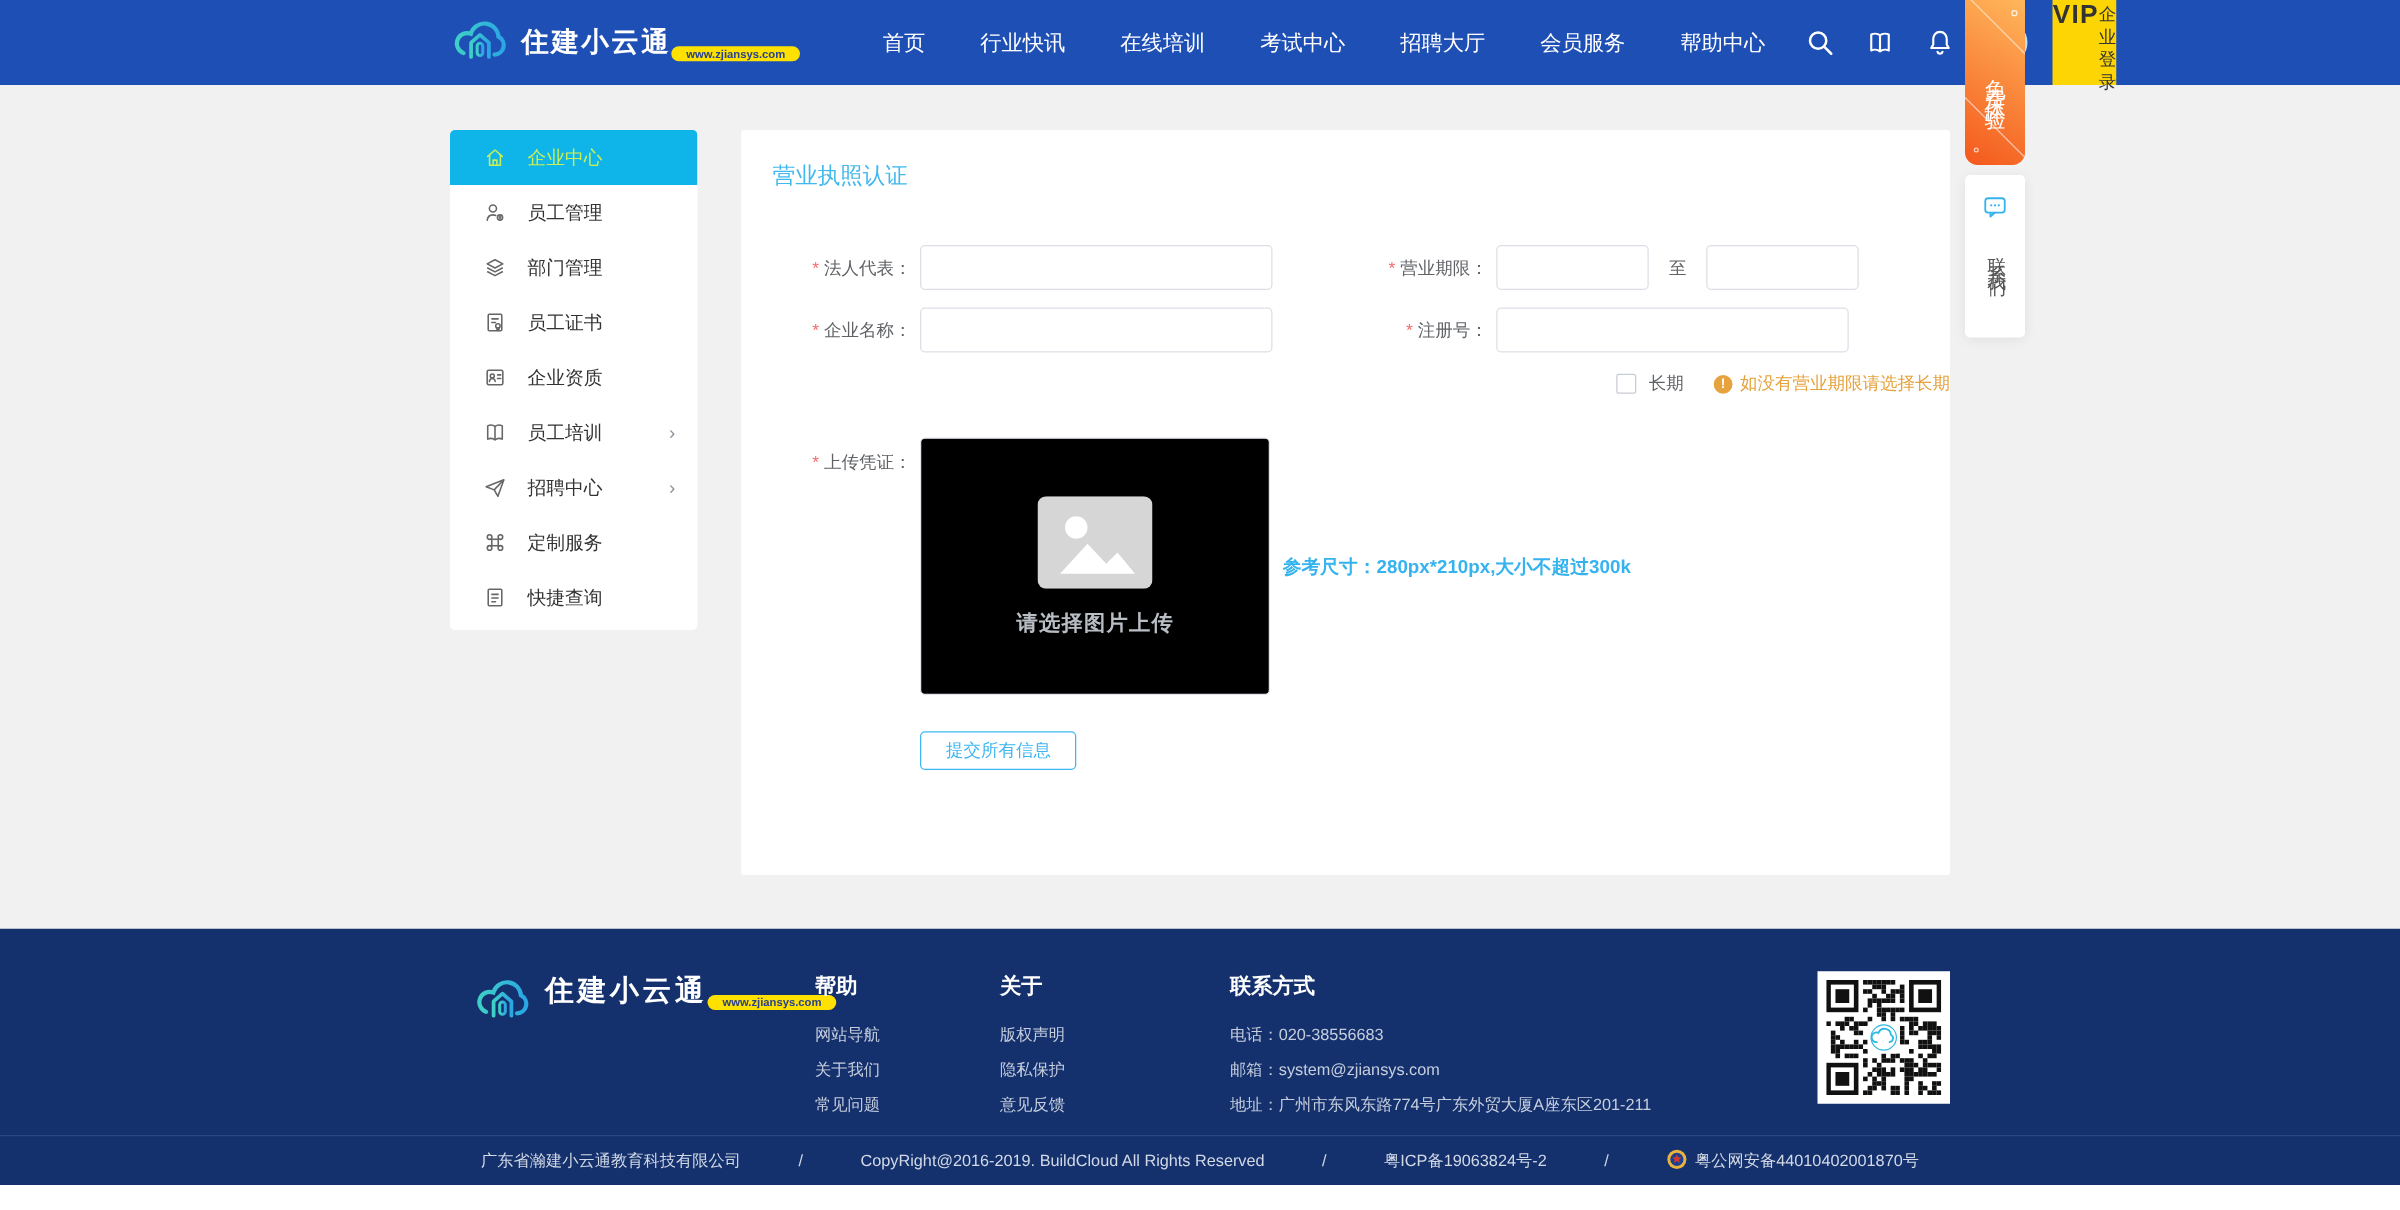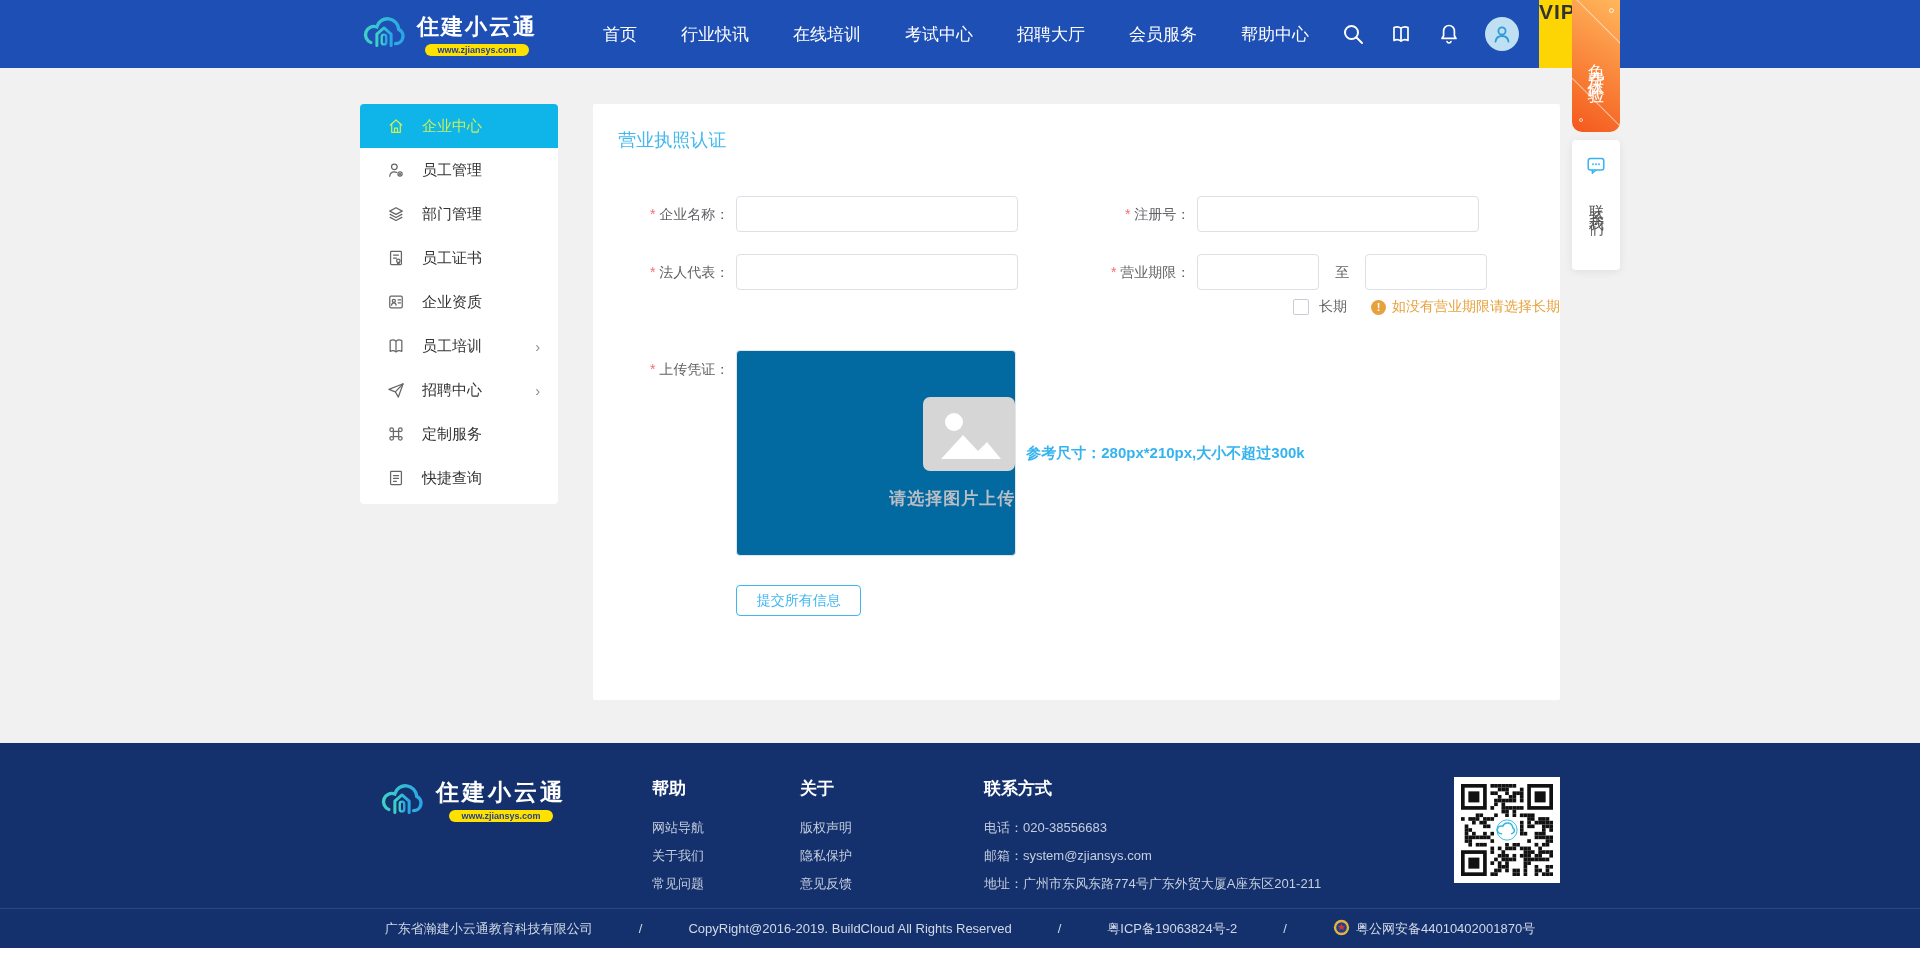--- a/index.html
+++ b/index.html
@@ -3,21 +3,21 @@
 <meta charset="utf-8">
 <style>
   * { margin:0; padding:0; box-sizing:border-box; }
   html,body { width:1920px; height:968px; }
   body { font-family:"Liberation Sans","DejaVu Sans",sans-serif; background:#f1f1f1; position:relative; overflow:hidden; }
 
   
   .nav { height:68px; background:#1e4fb5; }
   .nav-inner { width:1200px; height:100%; margin:0 auto; display:flex; align-items:center; }
   .brand { display:flex; align-items:center; gap:9px; cursor:pointer; }
-  .brand-col { display:flex; flex-direction:column; align-items:center; }
+  .brand-col { display:flex; flex-direction:row; align-items:flex-end; }
   .brand-name { color:#fff; font-size:22px; font-weight:bold; letter-spacing:2px; white-space:nowrap; }
   .brand-badge { margin-top:2px; background:#ffe100; color:#27408f; font-size:9px; font-weight:bold; padding:1px 12px; border-radius:8px; white-space:nowrap; }
   .nav-links { display:flex; gap:44px; margin-left:66px; }
   .nav-link { color:#fff; font-size:17px; cursor:pointer; white-space:nowrap; }
   .nav-icons { display:flex; align-items:center; gap:24px; margin-left:32px; }
   .nav-ic { width:24px; height:24px; color:#fff; cursor:pointer; display:flex; }
   .nav-ic svg { width:24px; height:24px; }
   .avatar { width:34px; height:34px; border-radius:50%; background:#bfe0f3; display:flex; align-items:center; justify-content:center; cursor:pointer; }
   .avatar svg { width:24px; height:24px; }
   .vip { margin-left:20px; width:86px; height:68px; background:#fdd404; color:#333; text-align:center; cursor:pointer; display:flex; flex-direction:row; justify-content:center; border:none; }
@@ -69,21 +69,21 @@
   .check-row { margin-left:580px; display:flex; align-items:center; margin-top:-6px; margin-bottom:20px;justify-content:flex-end; }
   .checkbox { width:16px; height:16px; border:1px solid #c8ccd4; border-radius:2px; background:#fff; cursor:pointer; }
   .check-label { margin-left:10px; font-size:14px; color:#606266; }
   .warn { display:flex; align-items:center; margin-left:24px; }
   .warn-ic { width:15px; height:15px; border-radius:50%; background:#e6a23c; color:#fff; font-size:11px; font-weight:bold; display:flex; align-items:center; justify-content:center; }
   .warn-text { margin-left:6px; color:#e6a23c; font-size:14px; }
 
   .upload-row { display:flex; margin-top:34px; }
   .upload-row .lbl { line-height:22px; padding-top:8px; }
   .upload-box { margin-left:7px; width:280px; height:206px; border:1px solid #e2e6ec; border-radius:4px;
-    display:flex; flex-direction:column; align-items:flex-end; justify-content:center; cursor:pointer; background:#0369a1; }
+    display:flex; flex-direction:column; align-items:center; justify-content:center; cursor:pointer; background:#000000; }
   .img-ph { width:92px; height:74px; }
   .upload-text { margin-top:16px; color:#b9bdc4; font-size:17px; font-weight:bold; letter-spacing:1px; }
   .upload-hint { align-self:center; margin-left:10px; color:#35b3ef; font-size:15px;font-weight:bold; }
   .submit-row { margin-top:29px; margin-left:118px; padding-bottom:28px; }
   .submit-btn { width:125px; height:31px; background:#fff; border:1px solid #3db6f2; color:#3db6f2; border-radius:4px; font-size:14px; cursor:pointer; }
 
   
   .footer { margin-top:43px; background:#14316d; }
   .footer-inner { width:1200px; margin:0 auto; display:flex; padding:34px 0 0 18px; height:165px; }
   .f-brand { width:274px; display:flex; align-items:flex-start; gap:10px; }
@@ -295,42 +295,42 @@
         <span class="slabel">快捷查询</span>
 
       </div>
 
   </div>
 
   <div class="panel">
     <div class="panel-title">营业执照认证</div>
 
     <div class="form">
-      <div class="frow">
-        <div class="lbl req">企业名称：</div>
-        <div class="ctrl">
-            <input class="inp" type="text" value="" style="">
-          </div>
-        <div class="rlbl req">注册号：</div>
-        <div class="ctrl">
-            <input class="inp" type="text" value="" style="">
-          </div>
-      </div>
-
       <div class="frow" style="margin-bottom:14px;">
         <div class="lbl req">法人代表：</div>
         <div class="ctrl">
             <input class="inp" type="text" value="" style="">
           </div>
         <div class="rlbl req">营业期限：</div>
         <div class="ctrl">
           <input class="inp inp-sm" type="text" value="" style="">
           <span class="to-sep">至</span>
           <input class="inp inp-sm" type="text" value="" style="">
         </div>
+      </div>
+
+      <div class="frow">
+        <div class="lbl req">企业名称：</div>
+        <div class="ctrl">
+            <input class="inp" type="text" value="" style="">
+          </div>
+        <div class="rlbl req">注册号：</div>
+        <div class="ctrl">
+            <input class="inp" type="text" value="" style="">
+          </div>
       </div>
 
       <div class="check-row">
         <span class="checkbox"></span>
         <span class="check-label">长期</span>
         <span class="warn">
           <span class="warn-ic">!</span>
           <span class="warn-text">如没有营业期限请选择长期</span>
         </span>
       </div>

